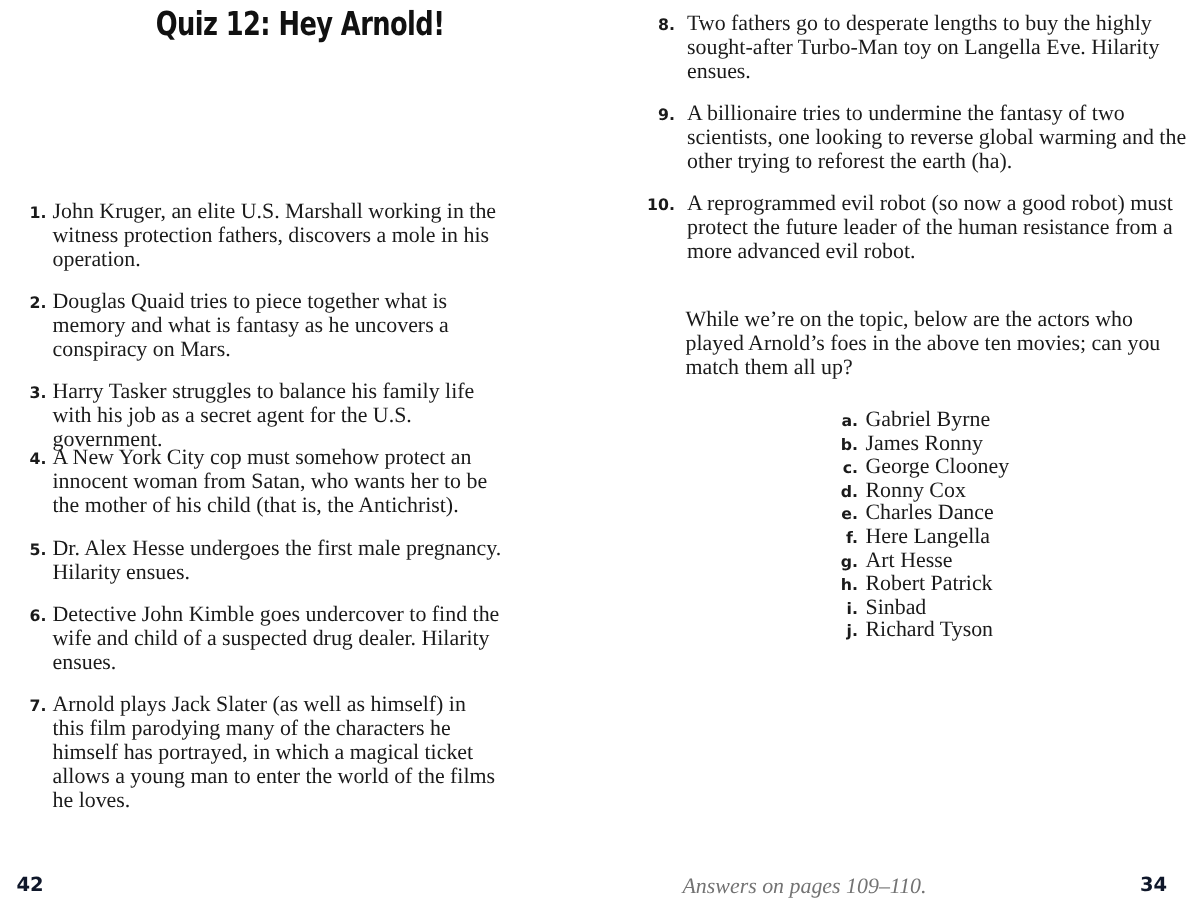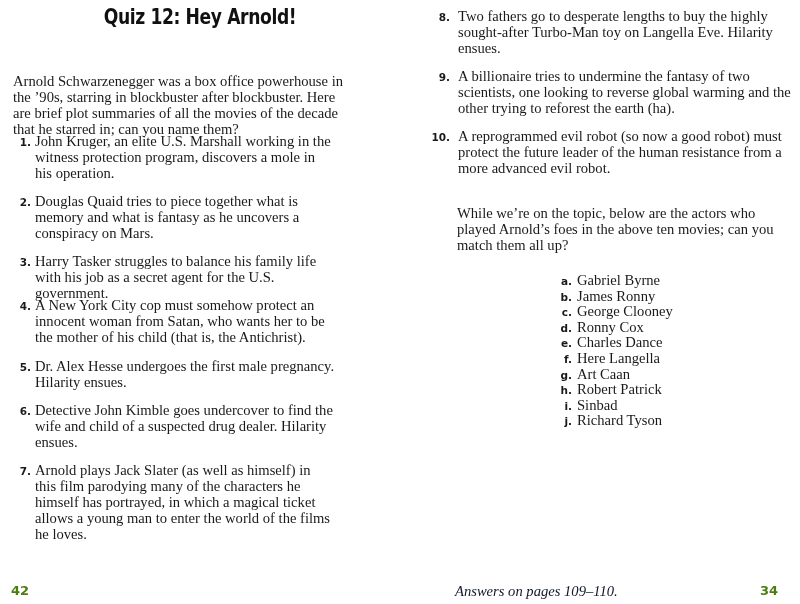--- a/index.html
+++ b/index.html
@@ -42,39 +42,38 @@
 
     .actors { position: absolute; left: 540px; top: 272px; }
     .actor { position: absolute; left: 0; height: 16px; font-size: 14.6px; line-height: 16px; white-space: nowrap; }
     .actor .letter {
       position: absolute; right: 100%; margin-right: 4px; top: 1px; width: 20px; text-align: right;
       font-family: "DejaVu Sans", sans-serif; font-weight: bold; font-size: 10.5px;
     }
     .actor .aname { position: absolute; left: 37px; }
 
     .folio {
-      position: absolute; top: 583px; font-family: "DejaVu Sans", sans-serif; font-weight: bold; font-size: 13px; color: #4d7c0f;
+      position: absolute; top: 583px; font-family: "DejaVu Sans", sans-serif; font-weight: bold; font-size: 13px; color: #0f172a;
     }
     .folio-left { left: 11px; }
     .folio-right { left: 760px; }
     .answers-note {
-      position: absolute; left: 455px; top: 583px; font-style: italic; font-size: 14.6px; color: #0f172a;
+      position: absolute; left: 455px; top: 583px; font-style: italic; font-size: 14.6px; color: #737373;
     }
   </style>
 </head>
 <body>
 
 <div class="page page-left left">
   <div class="title">Quiz 12: Hey Arnold!</div>
-  <div class="para intro">Arnold Schwarzenegger was a box office powerhouse in the ’90s, starring in blockbuster after blockbuster. Here are brief plot summaries of all the movies of the decade that he starred in; can you name them?</div>
 
   <div class="qlist">
     <div class="qitem q1">
       <span class="qnum">1.</span>
-      <span class="qtext">John Kruger, an elite U.S. Marshall working in the witness protection program, discovers a mole in his operation.</span>
+      <span class="qtext">John Kruger, an elite U.S. Marshall working in the witness protection fathers, discovers a mole in his operation.</span>
     </div>
     <div class="qitem q2">
       <span class="qnum">2.</span>
       <span class="qtext">Douglas Quaid tries to piece together what is memory and what is fantasy as he uncovers a conspiracy on Mars.</span>
     </div>
     <div class="qitem q3">
       <span class="qnum">3.</span>
       <span class="qtext">Harry Tasker struggles to balance his family life with his job as a secret agent for the U.S. government.</span>
     </div>
     <div class="qitem q4">
@@ -137,21 +136,21 @@
   <div class="actor" style="top:62.4px">
     <span class="letter" style="left:0;right:auto;width:32px;margin:0">e.</span>
     <span class="aname">Charles Dance</span>
   </div>
   <div class="actor" style="top:78px">
     <span class="letter" style="left:0;right:auto;width:32px;margin:0">f.</span>
     <span class="aname">Here Langella</span>
   </div>
   <div class="actor" style="top:93.6px">
     <span class="letter" style="left:0;right:auto;width:32px;margin:0">g.</span>
-    <span class="aname">Art Caan</span>
+    <span class="aname">Art Hesse</span>
   </div>
   <div class="actor" style="top:109.2px">
     <span class="letter" style="left:0;right:auto;width:32px;margin:0">h.</span>
     <span class="aname">Robert Patrick</span>
   </div>
   <div class="actor" style="top:124.8px">
     <span class="letter" style="left:0;right:auto;width:32px;margin:0">i.</span>
     <span class="aname">Sinbad</span>
   </div>
   <div class="actor" style="top:140.4px">

